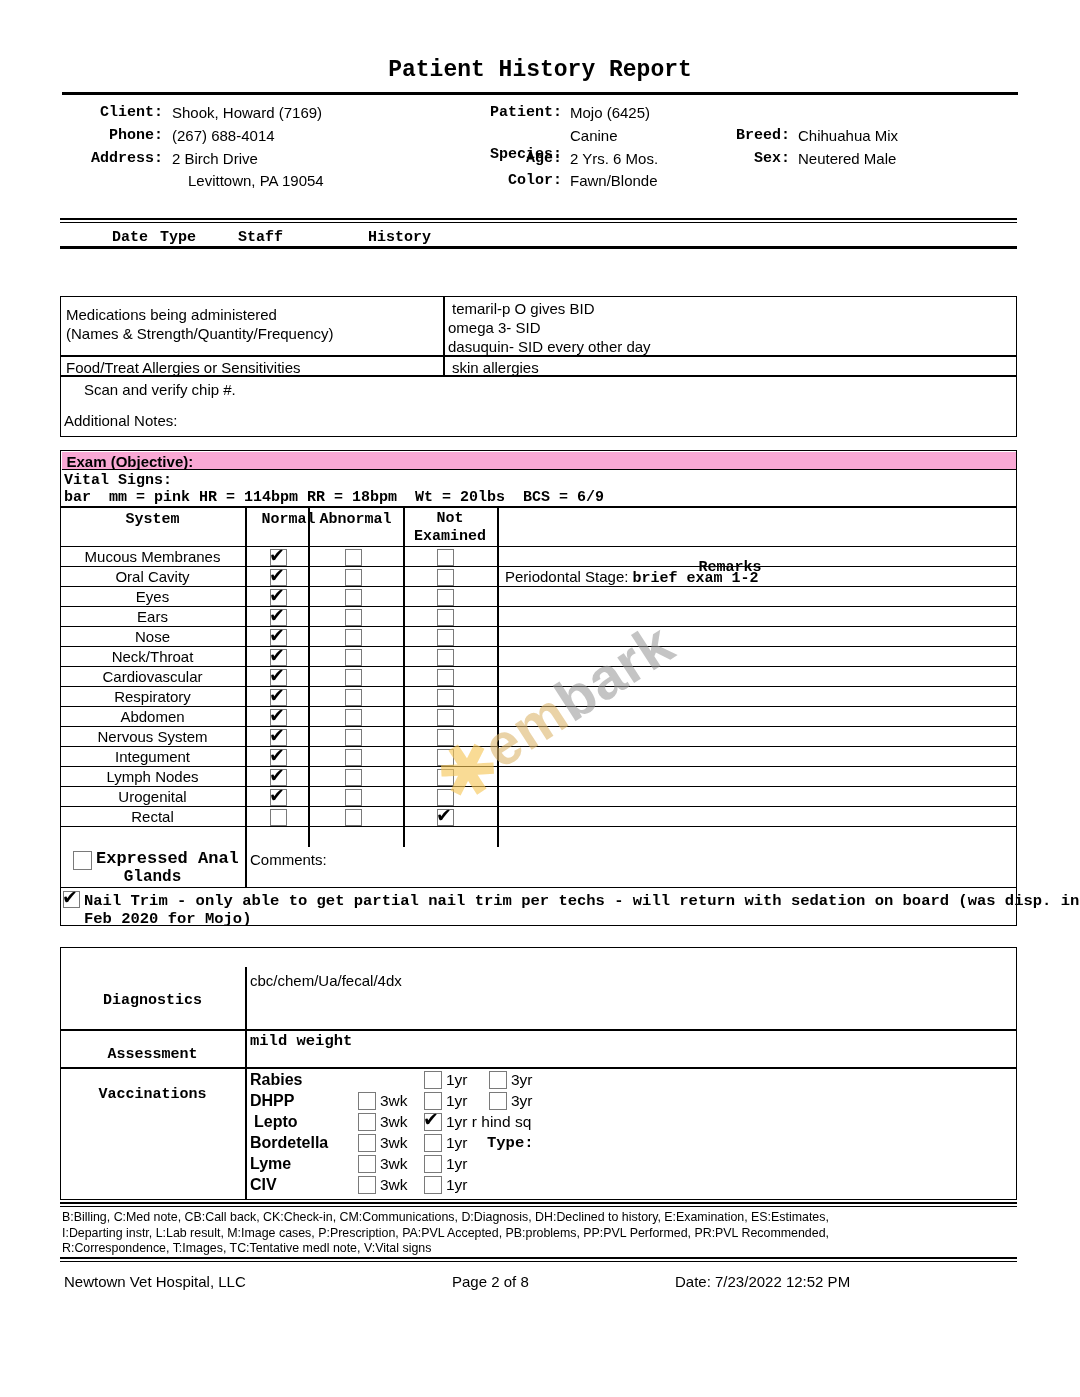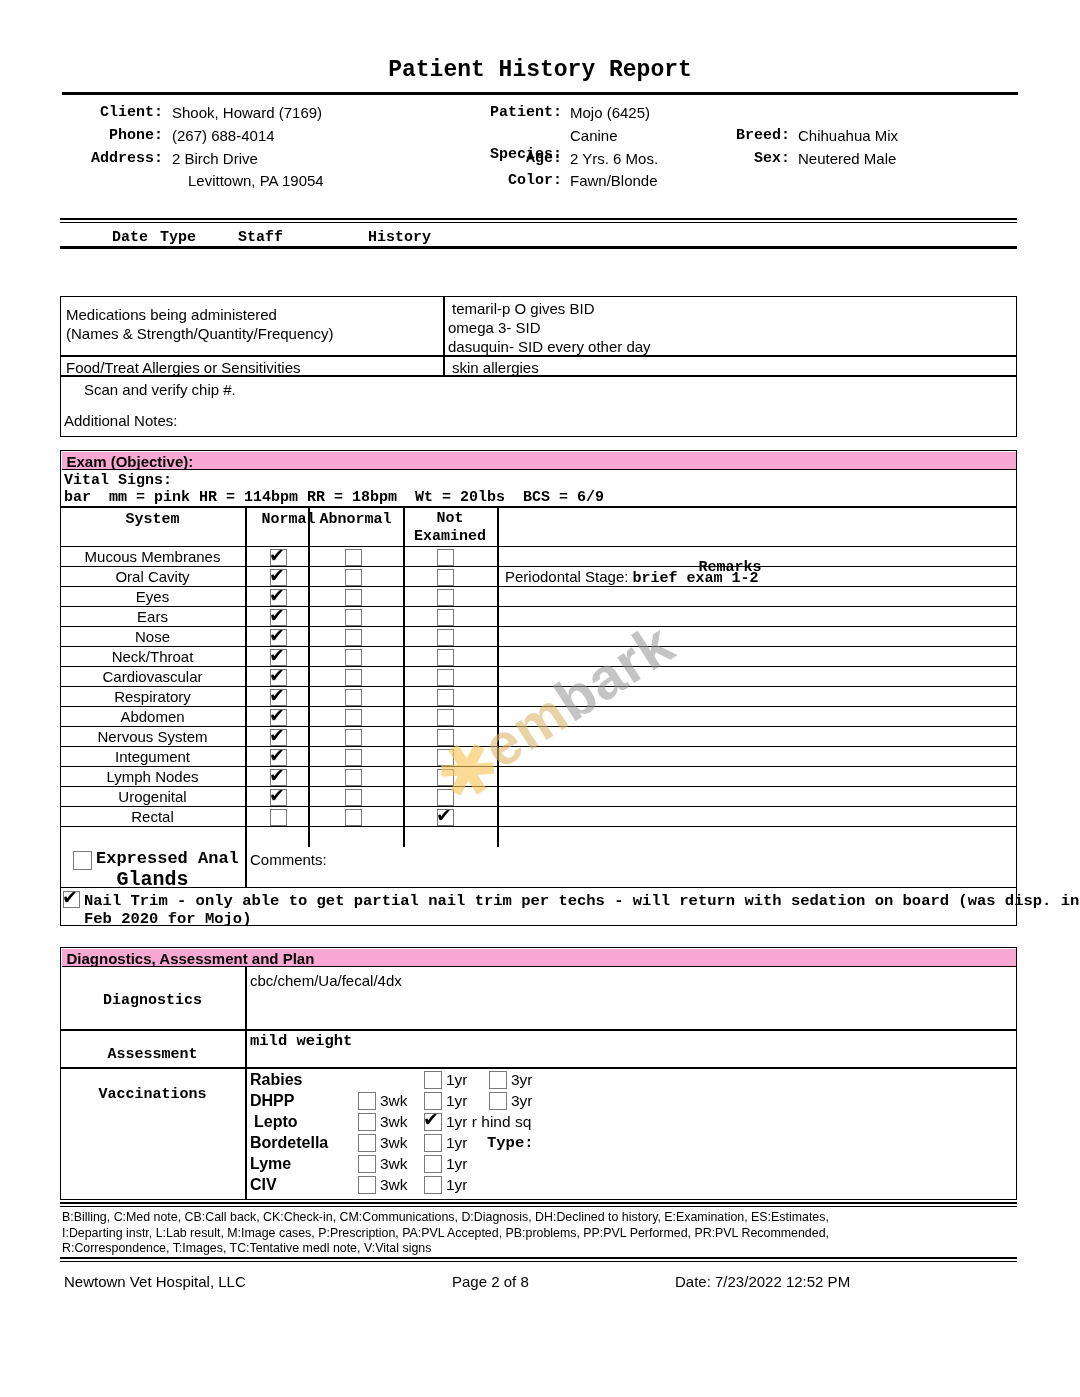--- a/index.html
+++ b/index.html
@@ -189,29 +189,28 @@
       <span class="sysname">Rectal</span>
       <span class="cb row-cb1"></span>
       <span class="cb row-cb2"></span>
       <span class="cb row-cb3 checked"></span>
     </div>
   </div>
 
   <div class="vline" style="left:245px;top:847px;height:41px;"></div>
   <span class="cb" style="left:73px;top:851px;width:17px;height:17px;"></span>
   <div class="abs b" style="left:96px;top:849px;font-size:17px;">Expressed Anal</div>
-  <div class="abs b c" style="left:60px;top:868px;width:185px;font-size:20px;">Glands</div>
+  <div class="abs b c" style="left:60px;top:868px;width:185px;font-size:16px;">Glands</div>
   <div class="abs t15" style="left:250px;top:850px;">Comments:</div>
   <div class="hline" style="left:60px;top:886.5px;width:957px;"></div>
 
   <span class="cb checked" style="left:63px;top:891px;"></span>
   <div class="abs b" style="left:84px;top:892px;font-size:15.5px;">Nail Trim - only able to get partial nail trim per techs - will return with sedation on board (was disp. in Feb 2020 for Mojo)</div>
 
   <div class="box" style="left:60px;top:947px;width:957px;height:253px;"></div>
-  <div class="graybar" style="left:61.5px;top:948.5px;width:954px;height:18.5px;">Diagnostics, Assessment and Plan</div>
   <div class="vline" style="left:245px;top:967px;height:231.5px;"></div>
   <div class="hline" style="left:60px;top:1029px;width:957px;"></div>
   <div class="hline" style="left:60px;top:1067px;width:957px;"></div>
 
   <div class="abs b c t15" style="left:60px;top:991px;width:185px;">Diagnostics</div>
   <div class="abs t15" style="left:250px;top:971px;">cbc/chem/Ua/fecal/4dx</div>
   <div class="abs b c t15" style="left:60px;top:1045px;width:185px;">Assessment</div>
   <div class="abs b" style="left:250px;top:1032px;font-size:15.5px;">mild weight</div>
   <div class="abs b c t15" style="left:60px;top:1085px;width:185px;">Vaccinations</div>
 

